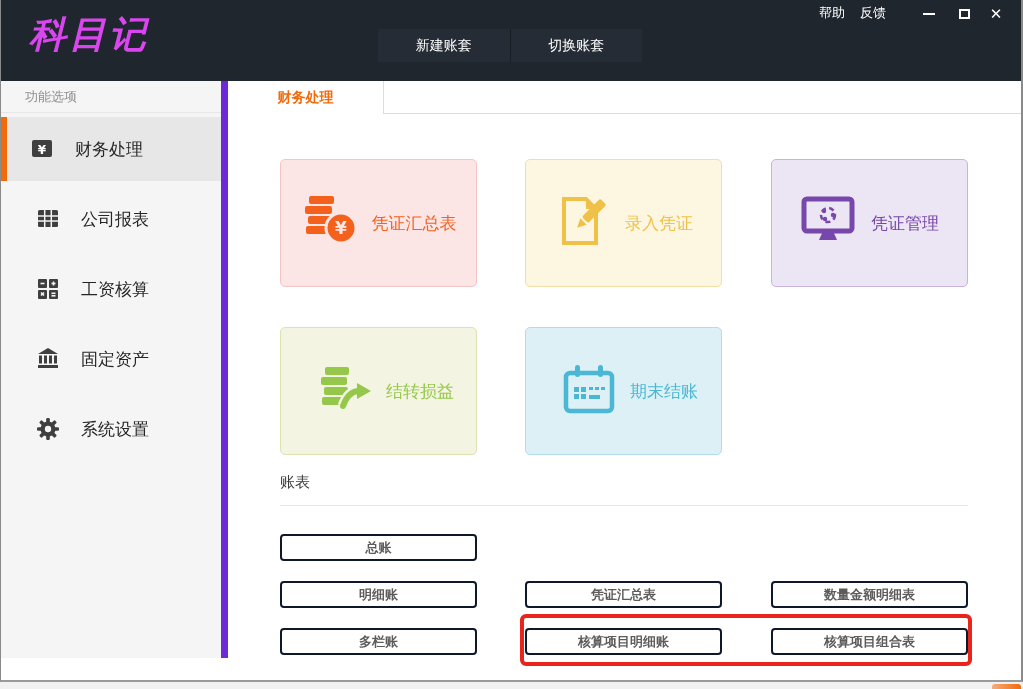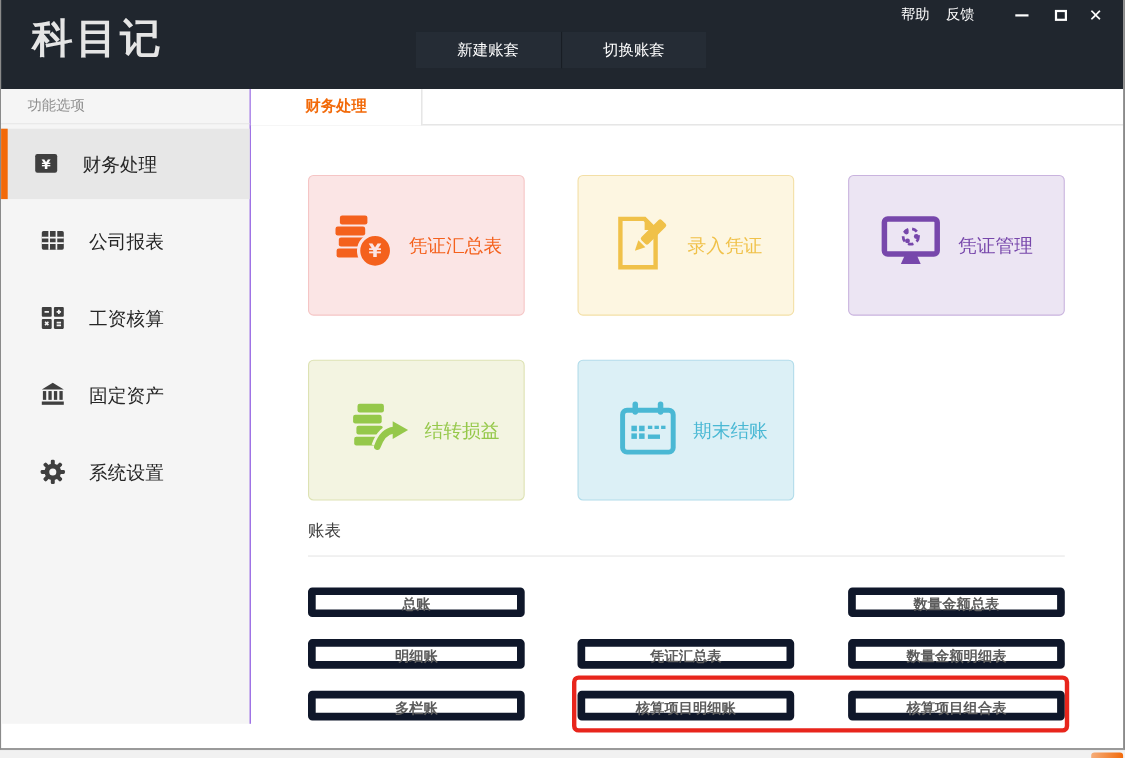--- a/index.html
+++ b/index.html
@@ -5,41 +5,41 @@
   * { margin: 0; padding: 0; box-sizing: border-box; }
   html,body { width: 1023px; height: 689px; font-family: "DejaVu Sans","Liberation Sans",sans-serif; }
   .app { position: relative; width: 1023px; height: 689px; background: #f1f1f1; overflow: hidden; }
   .window { position: absolute; left: 0; top: 0; width: 1023px; height: 682px;
             border-left: 1px solid #8a8a8a; border-right: 2px solid #8a8a8a; border-bottom: 2px solid #9a9a9a;
             background: #fff; overflow: hidden; }
 
   
   .titlebar { position: absolute; left: 0; top: 0; right: 0; height: 81px; background: #20262e; }
   .logo { position: absolute; left: 28px; top: 10px; font-size: 37px; font-weight: 700;
-          color: #e5e5e5; letter-spacing: 3px; }
+          color: #d946ef; letter-spacing: 3px; font-style: italic; }
   .acct-group { position: absolute; left: 377px; top: 29px; width: 264px; height: 33px;
                 display: flex; background: #252c35; }
   .acct-btn { flex: 1; border: none; background: transparent; color: #ffffff; font-size: 14px;
               font-family: inherit; cursor: pointer; }
   .acct-div { width: 1px; background: #181d24; }
   .tbar-right { position: absolute; right: 16px; top: 4px; height: 26px; display: flex;
                 color: #fff; }
   .tbar-link { font-size: 13px; cursor: pointer; }
   .tbar-link + .tbar-link { margin-left: 15px; }
   .winctl { display: inline-flex; align-items: center; justify-content: center;
             width: 18px; height: 20px; cursor: pointer; }
   .winctl.min { margin-left: 34px; }
   .winctl.max { margin-left: 17px; }
   .winctl.cls { margin-left: 14px; font-size: 15px; font-weight: 700; }
   .min-bar { display: block; width: 12px; height: 2px; background: #fff; }
   .max-box { display: block; width: 11px; height: 10px; border: 2px solid #fff; }
 
   
   .sidebar { position: absolute; left: 0; top: 81px; width: 227px; height: 577px;
-             background: #f5f5f5; border-right: 1px solid #6d28d9; }
+             background: #f5f5f5; border-right: 7px solid #6d28d9; }
   .sidebar-title { height: 32px; line-height: 32px; padding-left: 24px; font-size: 13px;
                    color: #8f8f8f; border-bottom: 1px solid #e6e6e6; }
   .side-items { padding-top: 4px; }
   .side-item { height: 64px; margin-bottom: 6px; display: flex; align-items: center;
                padding-left: 28px; cursor: pointer; border-left: 6px solid transparent; }
   .side-item.selected { background: #e7e7e7; border-left-color: #f26a0a; padding-left: 22px; }
   .side-icon { width: 26px; height: 24px; display: inline-flex; align-items: center; justify-content: center; }
   .side-label { margin-left: 20px; font-size: 17px; color: #262626; }
 
   
@@ -56,21 +56,21 @@
   .card.yellow { background: #fdf6e1; border-color: #f3dfa6; } .card.yellow .card-label { color: #f0c149; }
   .card.purple { background: #ece5f3; border-color: #c9b3de; } .card.purple .card-label { color: #7747ab; }
   .card.green  { background: #f3f4e1; border-color: #dde2b3; } .card.green  .card-label { color: #95c84a; }
   .card.blue   { background: #dcf0f6; border-color: #b2dcea; } .card.blue   .card-label { color: #4ab8d4; }
   .card.r1 { top: 78px; }  .card.r2 { top: 246px; padding-left: 12px; }
   .card.c1 { left: 52px; } .card.c2 { left: 297px; } .card.c3 { left: 543px; }
 
   .section-title { position: absolute; left: 52px; top: 392px; font-size: 15px; font-weight: 400; color: #3d3d3d; }
   .section-divider { position: absolute; left: 52px; top: 424px; width: 688px; height: 1px; background: #e6e6e6; }
 
-  .tbl-btn { position: absolute; width: 197px; height: 27px; background: #fff; border: 7px solid #0f172a;
+  .tbl-btn { position: absolute; width: 197px; height: 27px; background: #fff; border: 2px solid #0f172a;
              border-radius: 4px; font-size: 13px; font-weight: 600; color: #5c5c5c;
              font-family: inherit; cursor: pointer; }
   .row1 { top: 453px; } .row2 { top: 500px; } .row3 { top: 547px; }
   .col1 { left: 52px; } .col2 { left: 297px; } .col3 { left: 543px; }
 
   .highlight-rect { position: absolute; left: 292px; top: 533px; width: 452px; height: 52px;
                     border: 4px solid #e8251c; border-radius: 6px; pointer-events: none; }
 
   
   .below-strip { position: absolute; left: 0; top: 682px; width: 1023px; height: 7px; background: #f1f1f1; }
@@ -278,21 +278,20 @@
               </g>
             </svg>
         </span>
         <span class="card-label">期末结账</span>
       </div>
 
       <div class="section-title">账表</div>
       <div class="section-divider"></div>
 
       <button class="tbl-btn row1 col1">总账</button>
-      <button class="tbl-btn row1 col3">数量金额总表</button>
       <button class="tbl-btn row2 col1">明细账</button>
       <button class="tbl-btn row2 col2">凭证汇总表</button>
       <button class="tbl-btn row2 col3">数量金额明细表</button>
       <button class="tbl-btn row3 col2">核算项目明细账</button>
       <button class="tbl-btn row3 col1">多栏账</button>
       <button class="tbl-btn row3 col3">核算项目组合表</button>
 
       <div class="highlight-rect"></div>
     </div>
 

